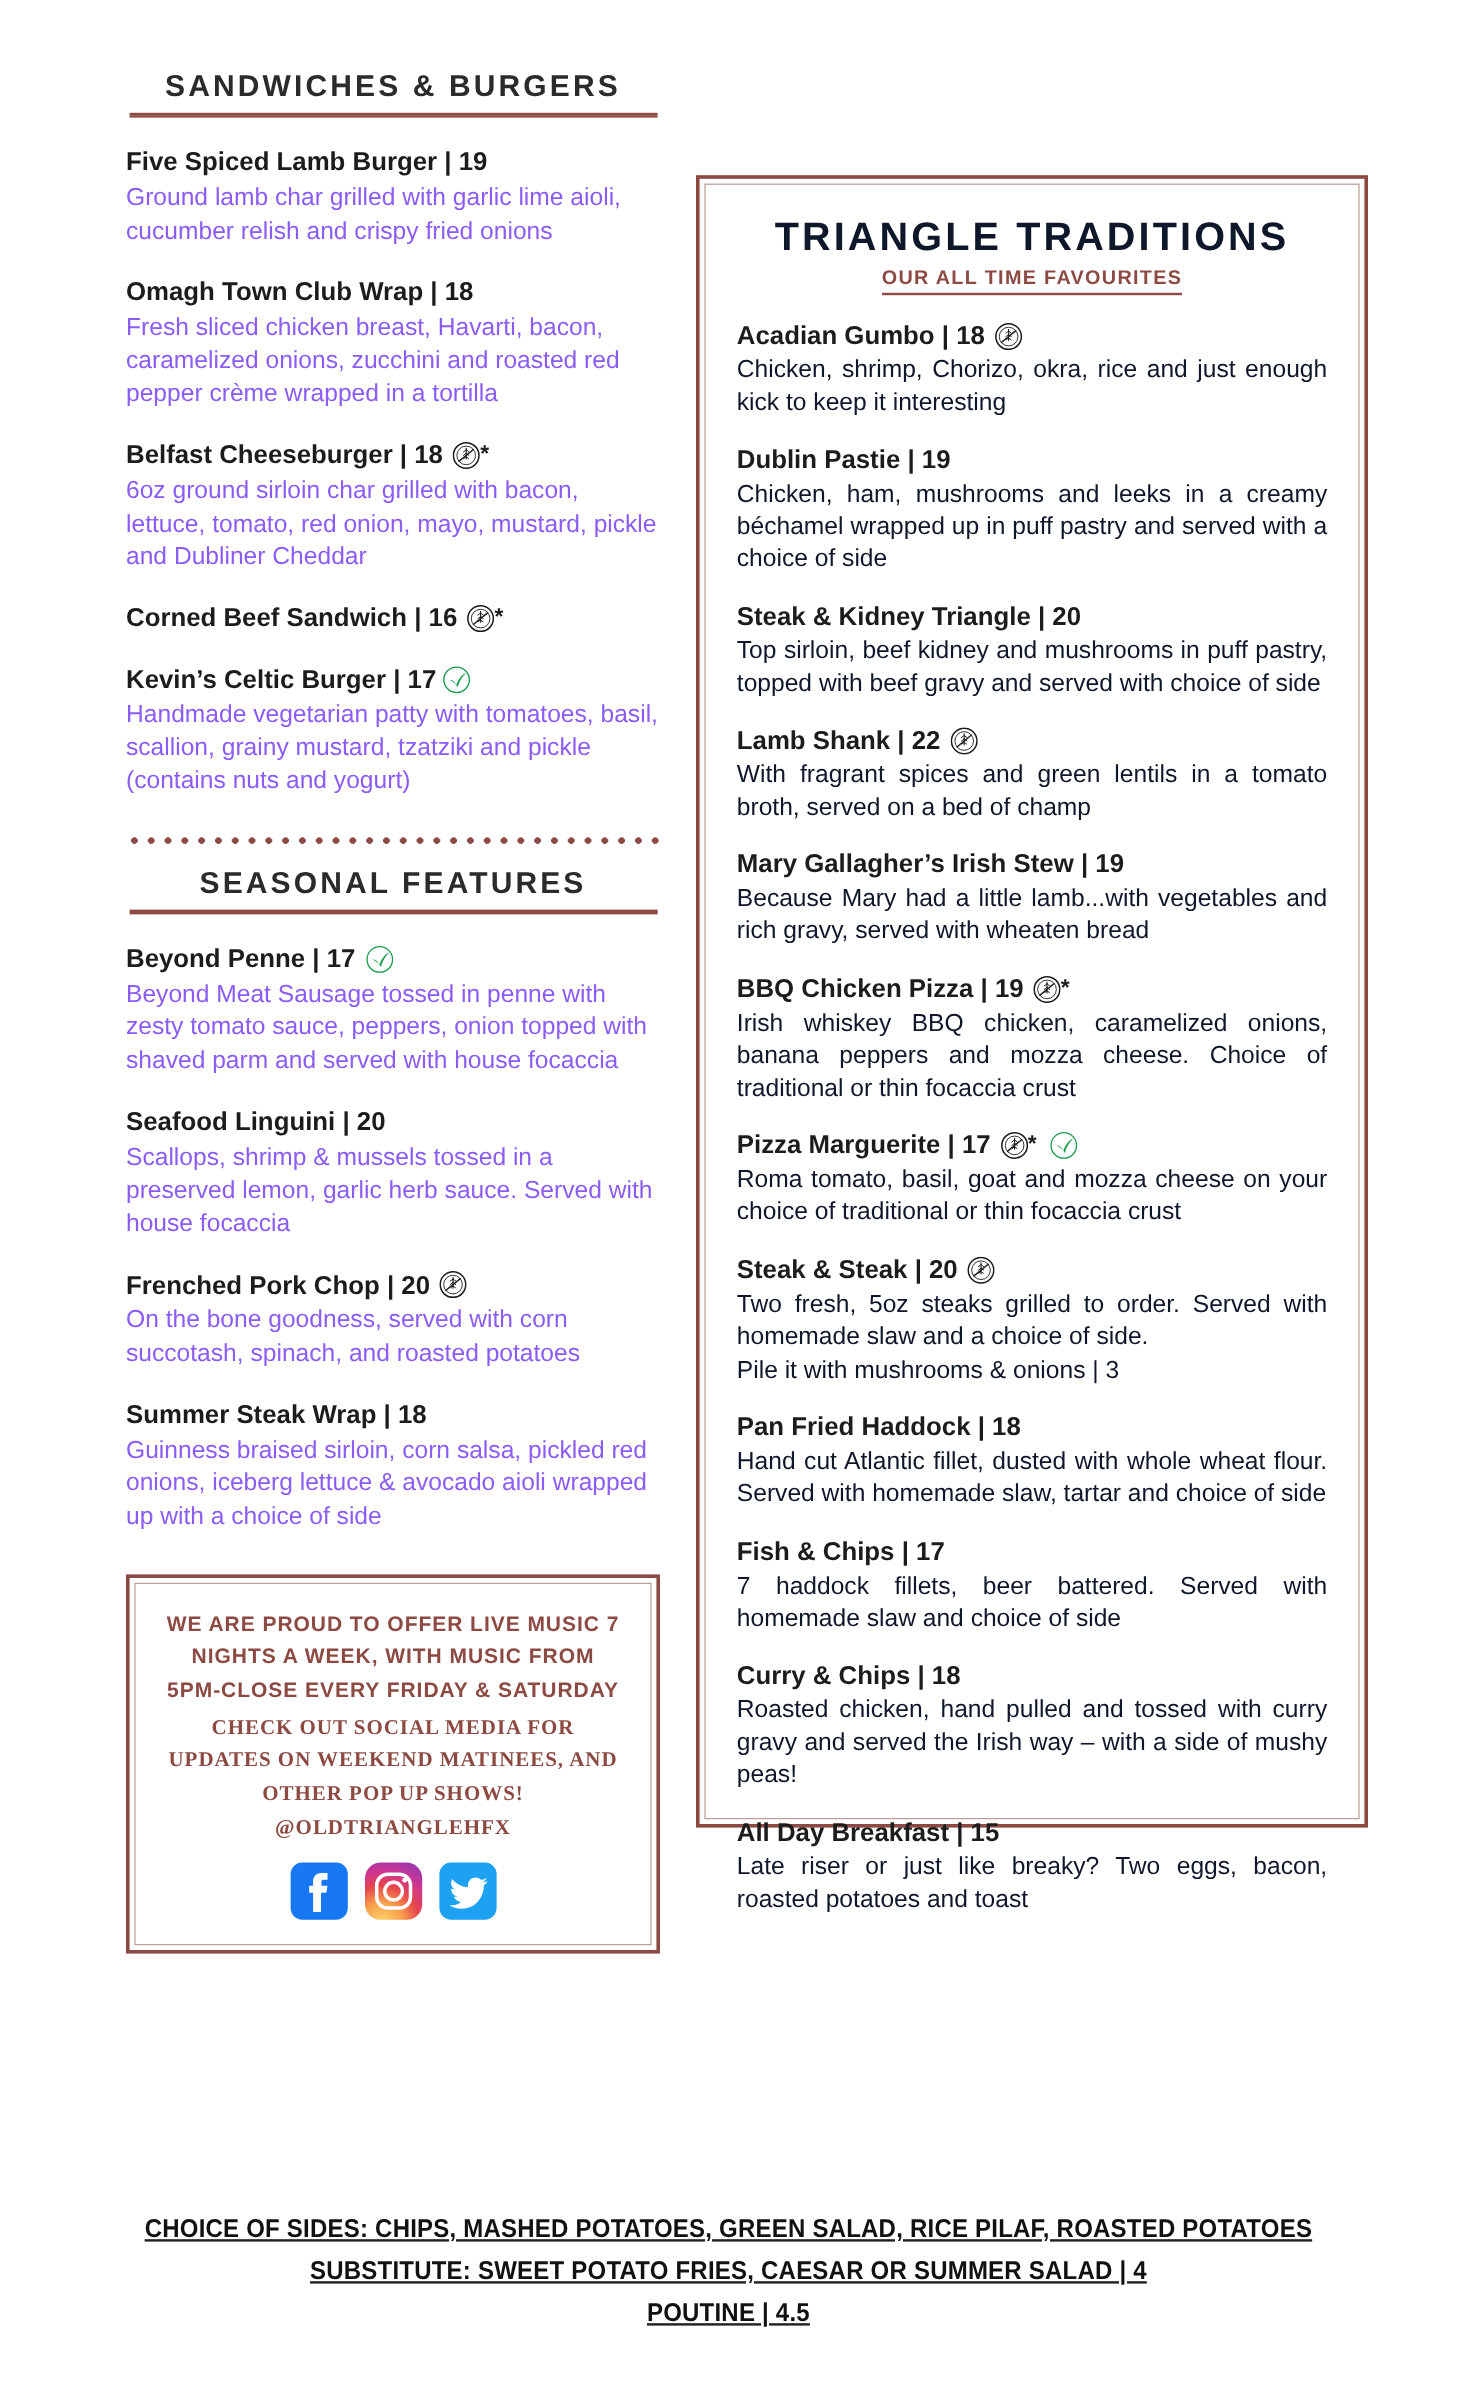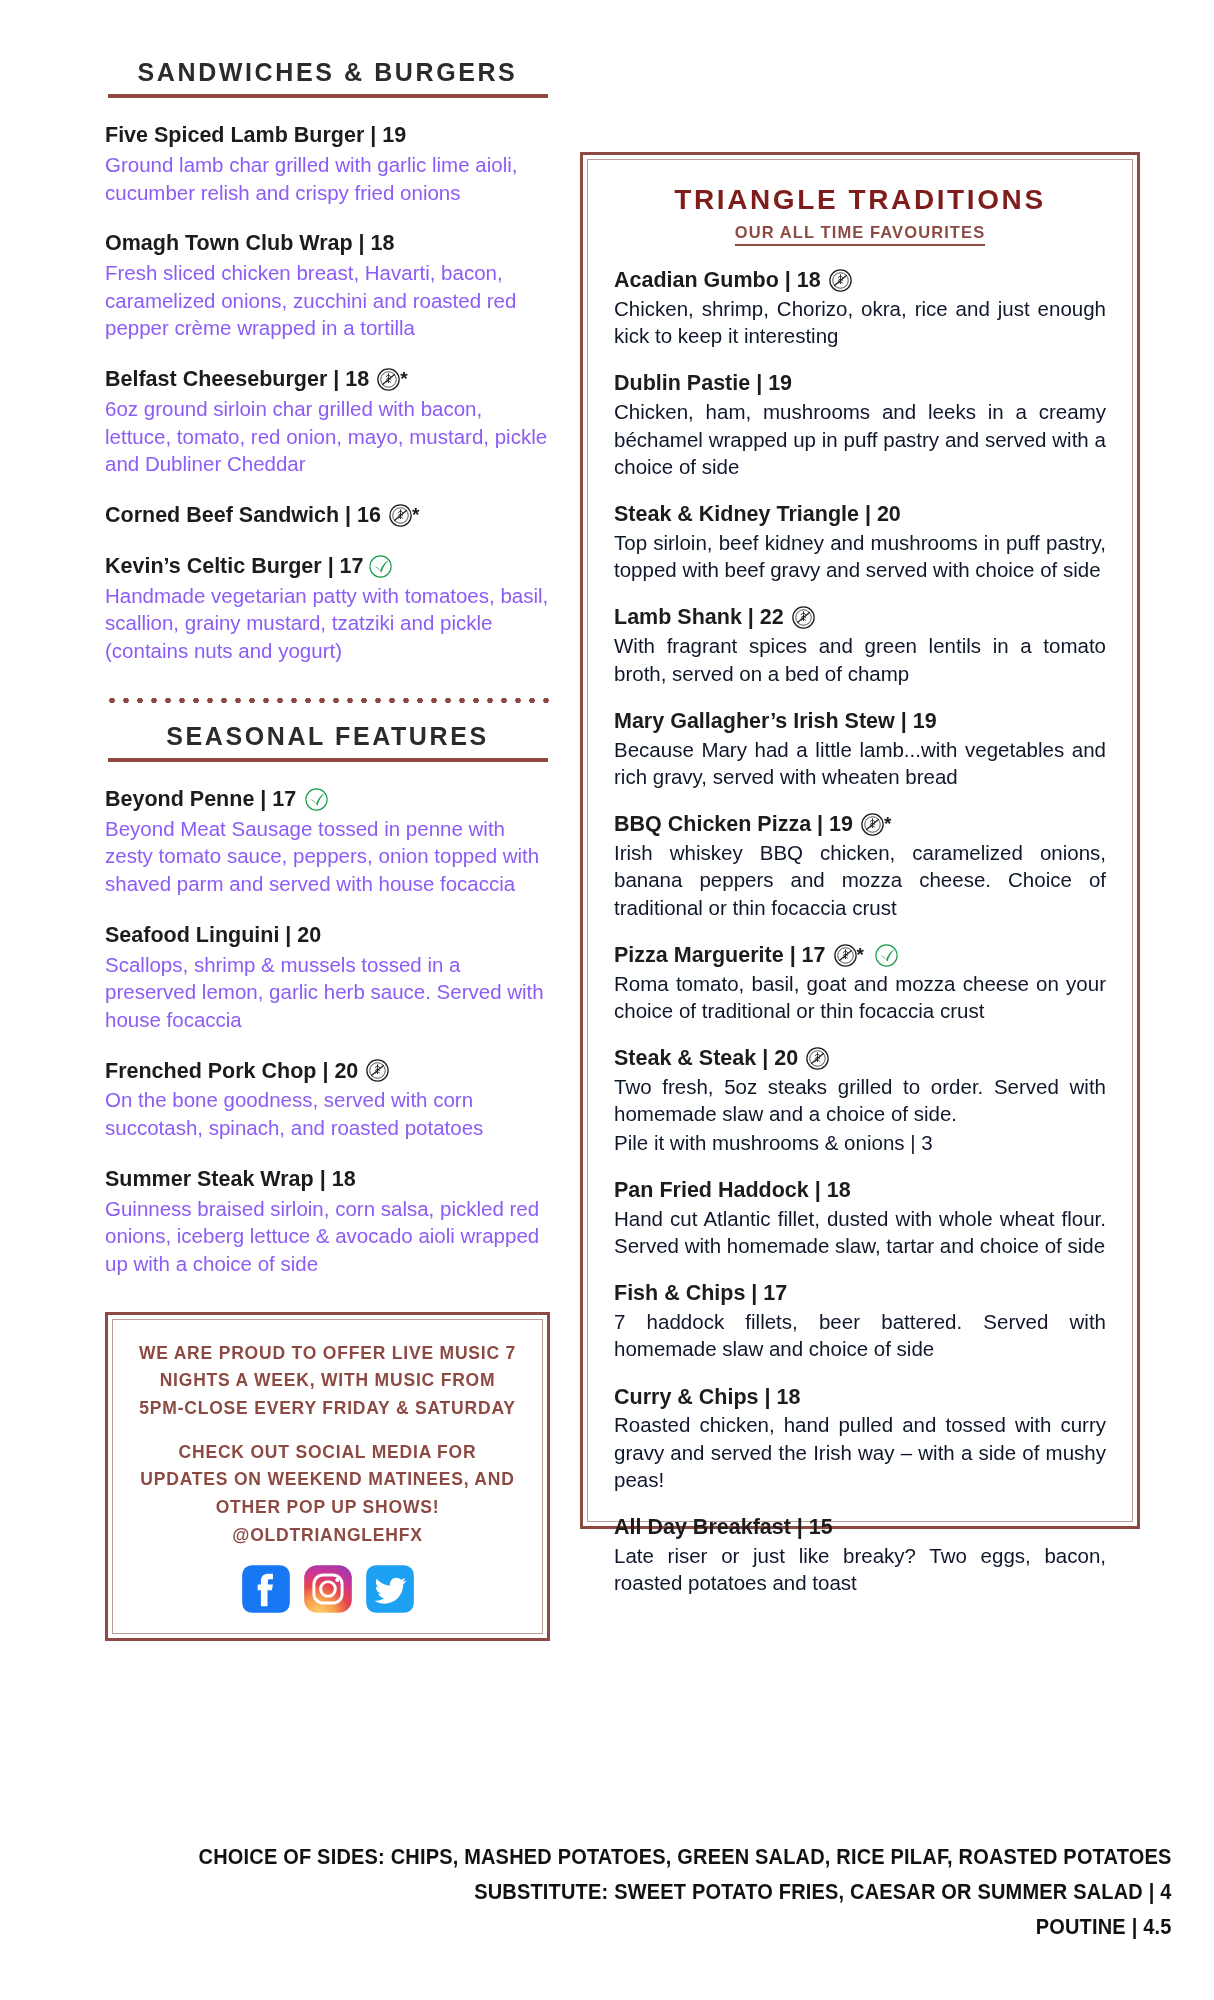--- a/index.html
+++ b/index.html
@@ -124,21 +124,21 @@
     text-align: center;
   }
   .promo-text {
     font-size: 17.5px;
     font-weight: bold;
     color: #8c4a42;
     letter-spacing: 0.8px;
     line-height: 1.58;
     text-transform: uppercase;
   }
-  .promo-text + .promo-text { margin-top: 16px; }
+  .promo-text + .promo-text { margin-top: 3px; font-family: Liberation Serif, serif; }
 
   .socials {
     margin-top: 14px;
     display: flex;
     justify-content: center;
     gap: 10px;
   }
   .social-ico { width: 52px; height: 52px; display: block; }
 
   
@@ -152,24 +152,24 @@
     height: 1377px;
   }
   .frame-inner {
     border: 1px solid #b99d97;
     height: 100%;
     padding: 24px 26px 16px 26px;
   }
 
   .rt-title {
     text-align: center;
-    font-size: 28px;
+    font-size: 33px;
     font-weight: bold;
     letter-spacing: 2.6px;
-    color: #7f1d1d;
+    color: #0f172a;
     text-transform: uppercase;
   }
   .rt-sub {
     text-align: center;
     font-size: 16.5px;
     font-weight: bold;
     letter-spacing: 1.1px;
     color: #8c4a42;
     text-transform: uppercase;
     margin-top: 7px;
@@ -189,21 +189,22 @@
     text-align: justify;
     margin-top: 1px;
   }
   .r-desc.noj { text-align: left; }
 
   
   .footer {
     position: absolute;
     left: 0; right: 0;
     top: 1840px;
-    text-align: right;
+    text-align: center;
+    text-decoration: underline;
   }
   .footer-line {
     font-size: 21.5px;
     font-weight: bold;
     color: #111111;
     letter-spacing: 0.2px;
     line-height: 1.62;
     transform: scaleX(0.93);
   }
 </style>

